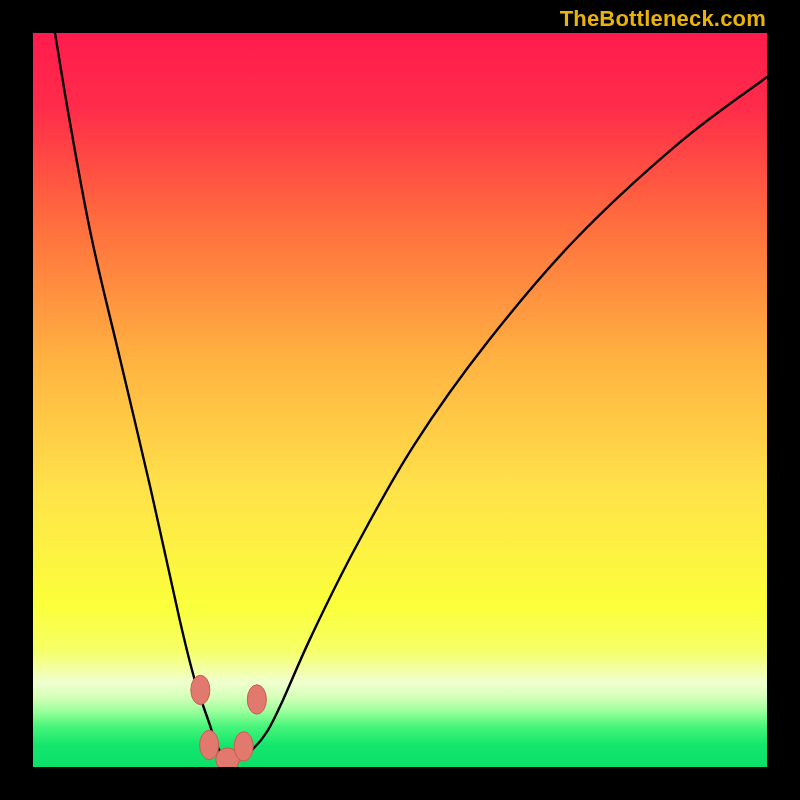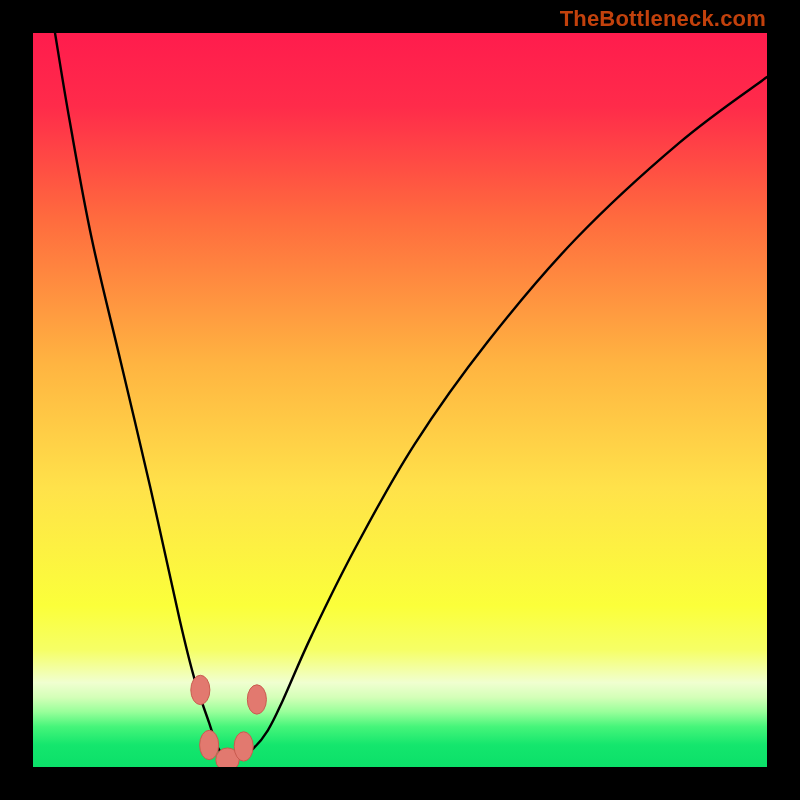--- a/index.html
+++ b/index.html
@@ -27,21 +27,21 @@
     position: absolute;
     inset: 0;
   }
   .watermark {
     position: absolute;
     top: 6px;
     right: 34px;
     font-family: Arial, Helvetica, sans-serif;
     font-size: 22px;
     font-weight: 600;
-    color: #c2410c;
+    color: #eab308;
     letter-spacing: 0.2px;
     user-select: none;
   }
   svg.curve {
     position: absolute;
     inset: 0;
   }
 </style>
 </head>
 <body>

